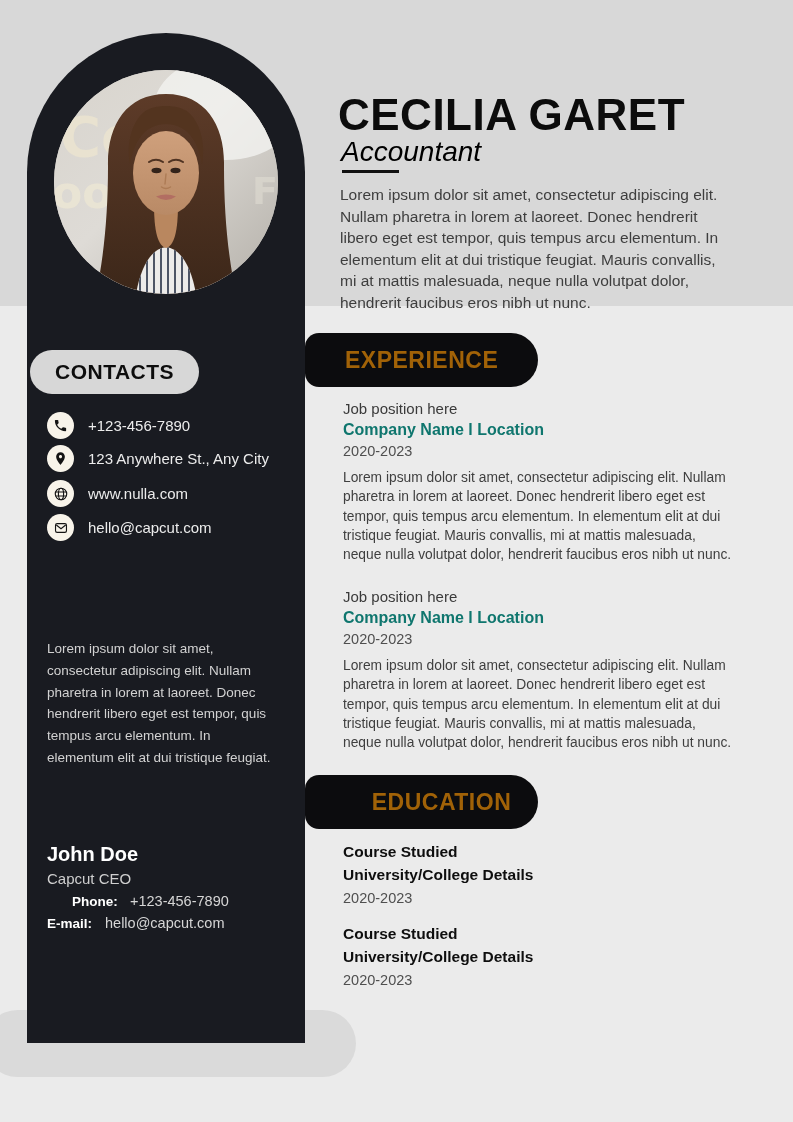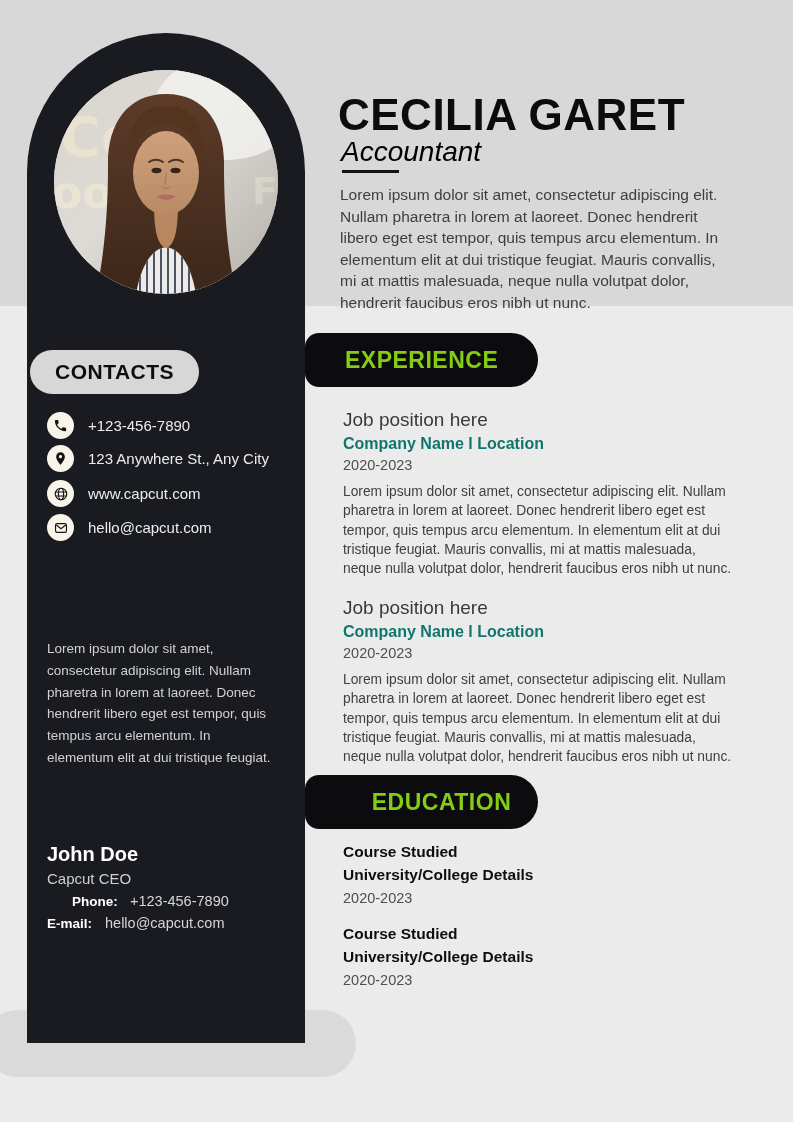--- a/index.html
+++ b/index.html
@@ -14,21 +14,21 @@
   .sidebar{position:absolute;left:27px;top:33px;width:278px;height:1010px;background:#191b21;border-radius:139px 139px 0 0;}
   .photo{position:absolute;left:54px;top:70px;width:224px;height:224px;border-radius:50%;overflow:hidden;background:#cfccc6;}
   .photo svg{display:block;}
 
   
   .pill-light{position:absolute;left:30px;height:44px;display:inline-flex;align-items:center;
     background:#d7d7d7;border-radius:22px;padding:0 25px;
     font-size:21px;font-weight:800;letter-spacing:.5px;color:#0d0d0d;white-space:nowrap;}
   .pill-dark{position:absolute;left:305px;width:233px;height:54px;display:flex;align-items:center;
     background:#0c0c0e;border-radius:14px 27px 27px 14px;padding-left:40px;box-sizing:border-box;
-    font-size:23px;font-weight:800;letter-spacing:.5px;color:#84cc16;white-space:nowrap;}
+    font-size:23px;font-weight:800;letter-spacing:.5px;color:#a16207;white-space:nowrap;}
   .pill-contacts{top:350px;}
   .pill-skills{top:565px;}
   .pill-reference{top:775px;}
   .pill-experience{top:333px;}
   .pill-education{top:775px;justify-content:center;}
 
   
   .contact-row{position:absolute;left:47px;display:flex;align-items:center;gap:14px;height:27px;}
   .c1{top:412px;}.c2{top:445px;}.c3{top:480px;}.c4{top:514px;}
   .icon-circle{width:27px;height:27px;border-radius:50%;background:#f8f4ea;display:flex;align-items:center;justify-content:center;flex:0 0 27px;}
@@ -48,21 +48,21 @@
 
   
   .name{position:absolute;left:338px;top:90px;font-size:44px;font-weight:800;letter-spacing:.5px;color:#0c0c0c;white-space:nowrap;}
   .job-title{position:absolute;left:341px;top:136px;font-size:28px;font-style:italic;font-weight:500;color:#000000;}
   .title-underline{position:absolute;left:342px;top:170px;width:57px;height:3px;background:#111111;}
   .summary{position:absolute;left:340px;top:184px;width:380px;font-size:15.5px;line-height:21.5px;color:#3e3e3e;}
 
   
   .exp-entry{position:absolute;left:343px;width:394px;}
   .e1{top:400px;}.e2{top:588px;}
-  .exp-position{font-size:19px;color:#3a3a3a;margin:9px 0 4px 0;}
+  .exp-position{font-size:15px;color:#3a3a3a;margin:0 0 4px 0;}
   .exp-company{font-size:16px;font-weight:700;color:#0f766e;margin:0 0 4px 0;}
   .exp-period{font-size:14.5px;color:#4f4f4f;margin:0 0 9px 0;}
   .exp-desc{font-size:13.8px;line-height:19.3px;color:#3f3f3f;margin:0;}
 
   .edu-entry{position:absolute;left:343px;width:394px;}
   .ed1{top:843px;}.ed2{top:925px;}
   .edu-course{font-size:15.5px;font-weight:700;color:#0e0e0e;margin:0 0 5px 0;}
   .edu-univ{font-size:15.5px;font-weight:700;color:#0e0e0e;margin:0 0 6px 0;}
   .edu-period{font-size:14.5px;color:#4f4f4f;margin:0;}
 </style>
@@ -153,21 +153,21 @@
   </div>
 
   <div class="contact-row c3">
     <span class="icon-circle">
       <svg width="16" height="16" viewBox="0 0 24 24" fill="none" stroke="#141414" stroke-width="1.7">
           <circle cx="12" cy="12" r="8.6"></circle>
           <ellipse cx="12" cy="12" rx="3.9" ry="8.6"></ellipse>
           <path d="M3.8 9h16.4M3.8 15h16.4"></path>
         </svg>
     </span>
-    <span class="contact-value">www.capcut.com</span>
+    <span class="contact-value">www.nulla.com</span>
   </div>
 
   <div class="contact-row c4">
     <span class="icon-circle">
       <svg width="16" height="16" viewBox="0 0 24 24" fill="none" stroke="#141414" stroke-width="1.7">
           <rect x="3.8" y="5.5" width="16.4" height="13" rx="2.4"></rect>
           <path d="M5 7.5l7 5.6 7-5.6"></path>
         </svg>
     </span>
     <span class="contact-value">hello@capcut.com</span>

